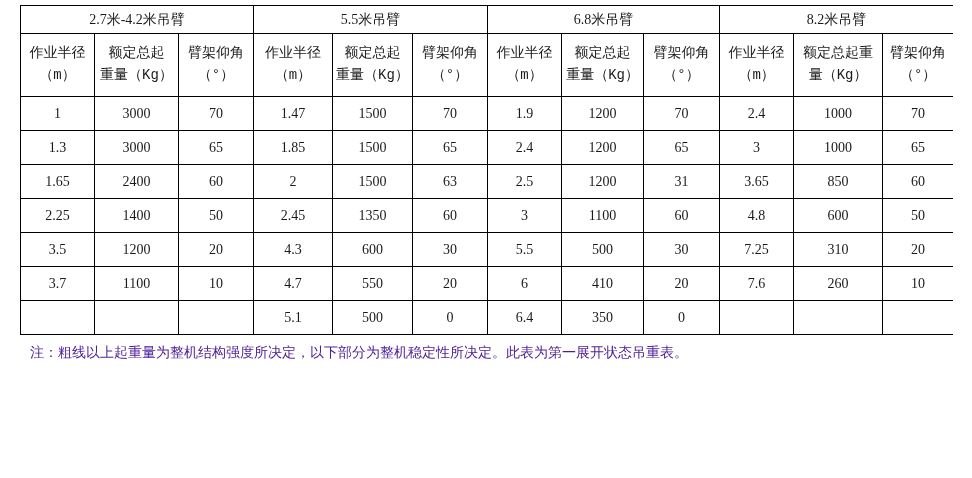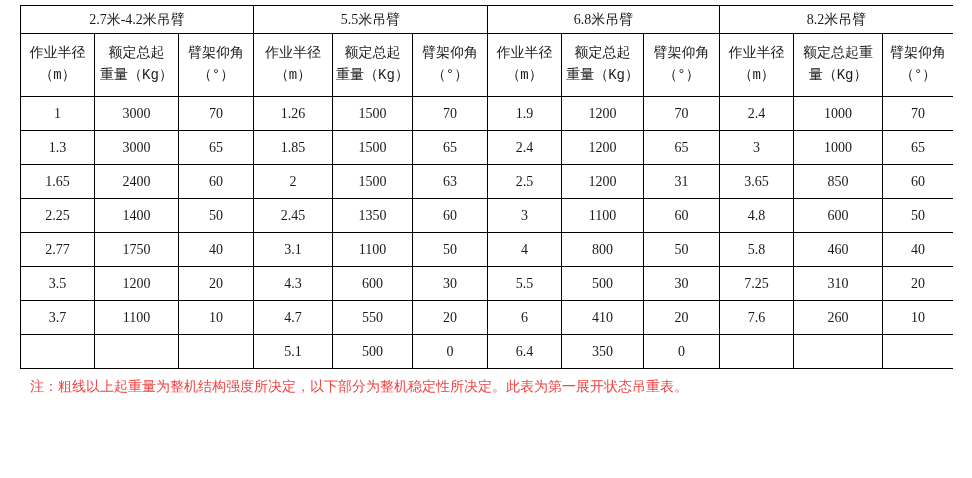--- a/index.html
+++ b/index.html
@@ -39,21 +39,21 @@
   th.col-header {
     white-space: pre-line;
     line-height: 1.55;
   }
   
   td.thick-b { border-bottom: 4px solid #000000; }
   td.thick-r { border-right: 4px solid #000000; }
   .footnote {
     margin: 9px 0 0 30px;
     font-size: 14px;
-    color: #ef4444;
+    color: #4c1d95;
   }
 </style>
 </head>
 <body>
 
 <div class="page">
 
   <table class="load-chart">
     <colgroup>
       <col style="width:74px">
@@ -101,21 +101,21 @@
 量（Kg）</th>
         <th class="col-header">臂架仰角
 （°）</th>
       </tr>
     </thead>
     <tbody id="table-body">
         <tr class="data-row">
           <td>1</td>
           <td>3000</td>
           <td>70</td>
-          <td>1.26</td>
+          <td>1.47</td>
           <td>1500</td>
           <td>70</td>
           <td>1.9</td>
           <td>1200</td>
           <td>70</td>
           <td>2.4</td>
           <td>1000</td>
           <td>70</td>
         </tr>
         <tr class="data-row">
@@ -154,34 +154,20 @@
           <td>1350</td>
           <td>60</td>
           <td>3</td>
           <td>1100</td>
           <td class="thick-b">60</td>
           <td class="thick-b">4.8</td>
           <td class="thick-b">600</td>
           <td>50</td>
         </tr>
         <tr class="data-row">
-          <td>2.77</td>
-          <td>1750</td>
-          <td>40</td>
-          <td>3.1</td>
-          <td>1100</td>
-          <td class="thick-b">50</td>
-          <td class="thick-b">4</td>
-          <td class="thick-b thick-r">800</td>
-          <td>50</td>
-          <td>5.8</td>
-          <td>460</td>
-          <td>40</td>
-        </tr>
-        <tr class="data-row">
           <td>3.5</td>
           <td>1200</td>
           <td class="thick-b">20</td>
           <td class="thick-b">4.3</td>
           <td class="thick-b thick-r">600</td>
           <td>30</td>
           <td>5.5</td>
           <td>500</td>
           <td>30</td>
           <td>7.25</td>

